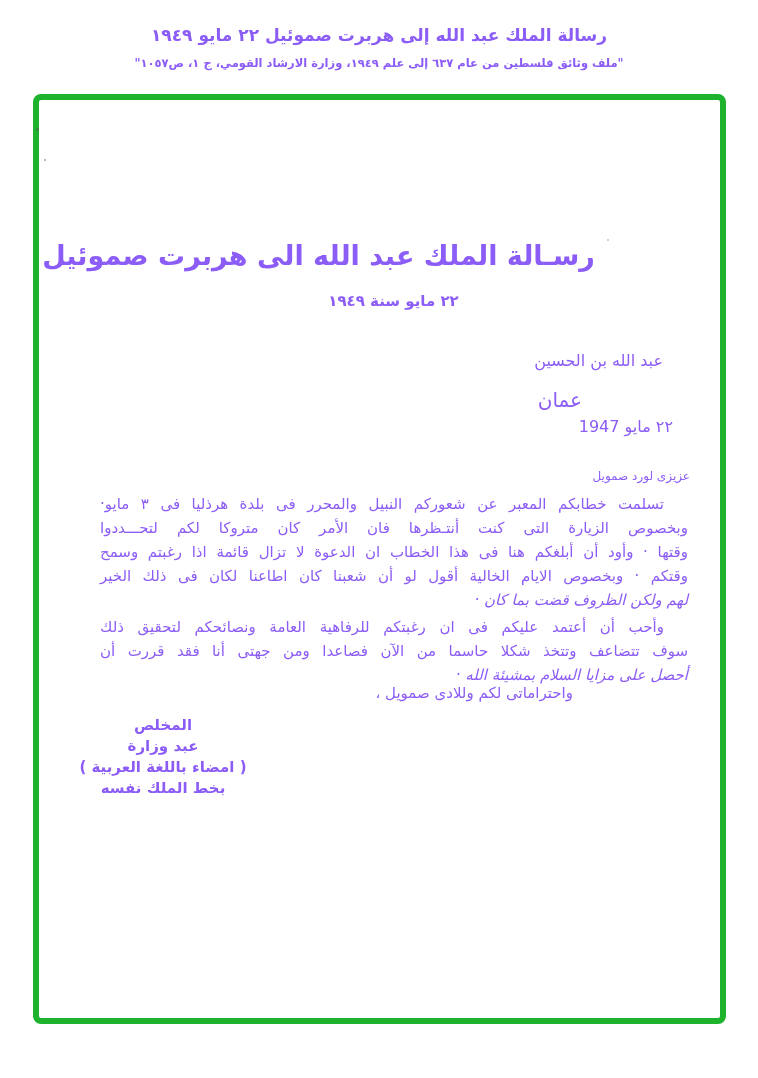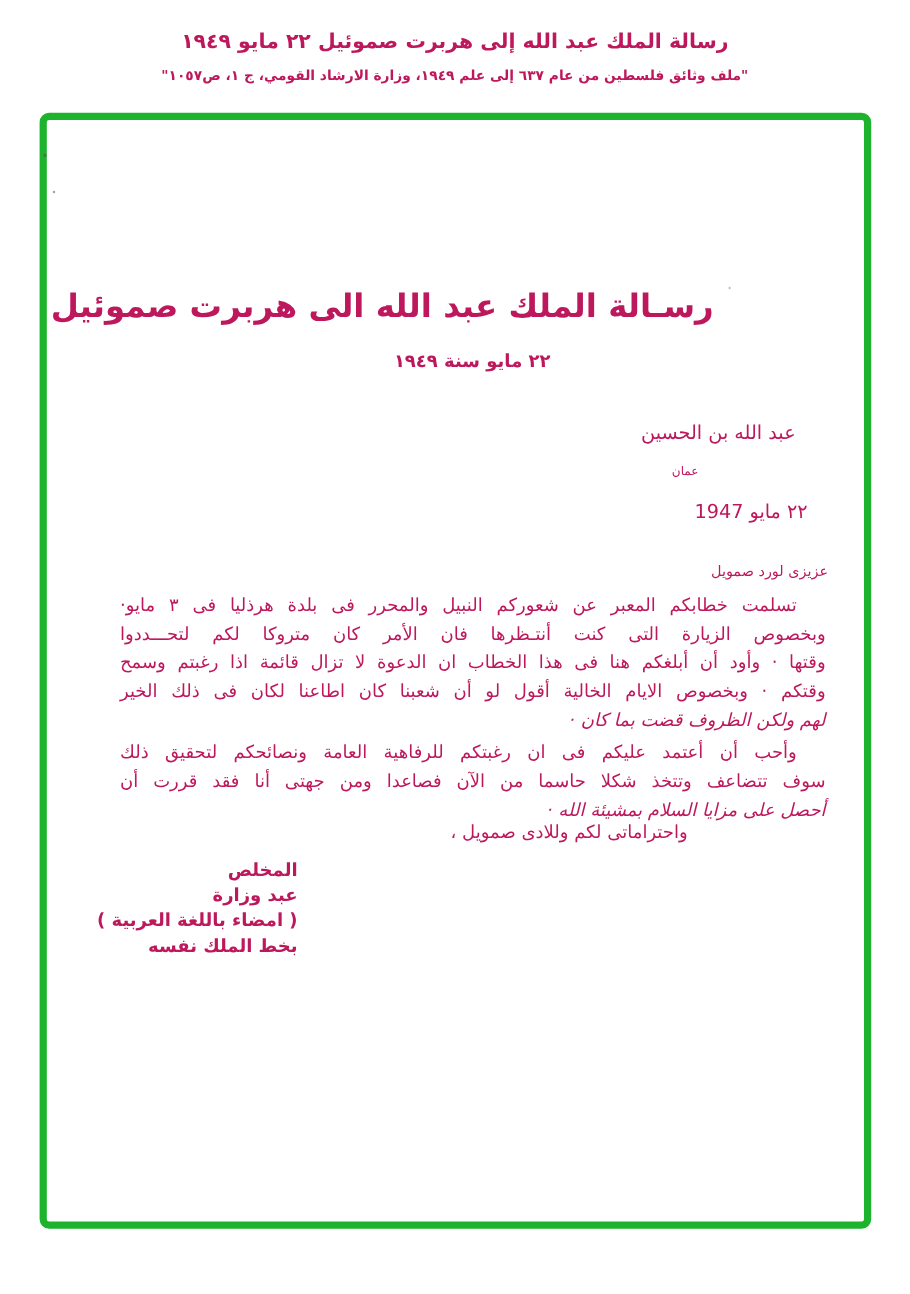--- a/index.html
+++ b/index.html
@@ -4,21 +4,21 @@
 <style>
   html, body { margin: 0; padding: 0; }
   body { background: #ffffff; }
   .page {
     position: relative;
     width: 758px;
     height: 1078px;
     background: #ffffff;
     overflow: hidden;
     font-family: "DejaVu Sans", sans-serif;
-    color: #be185d;
+    color: #8b5cf6;
     direction: rtl;
   }
   .abs { position: absolute; }
 
   
   .header-title {
     top: 25px; left: 0; right: 0;
     text-align: center;
     font-size: 17px;
     font-weight: bold;
@@ -54,21 +54,21 @@
   .letter-subtitle {
     top: 292px; left: 33px; width: 693px;
     text-align: center;
     font-size: 15px;
     font-weight: bold;
     padding-left: 14px;
   }
 
   
   .sender-name  { top: 351px; right: 95px;  font-size: 16px; white-space: nowrap; }
-  .sender-city  { top: 388px; right: 176px; font-size: 10px; white-space: nowrap; }
+  .sender-city  { top: 388px; right: 176px; font-size: 20px; white-space: nowrap; }
   .sender-date  { top: 417px; right: 85px;  font-size: 16px; white-space: nowrap; }
   .salutation   { top: 457px; right: 68px;  font-size: 12px; white-space: nowrap; margin-top: 12px; }
 
   
   .body-par {
     right: 70px; left: 100px;
     font-size: 15px;
     line-height: 24px;
   }
   .p1 { top: 484px; }
@@ -84,21 +84,21 @@
   }
 
   
   .signature {
     top: 715px; left: 78px; width: 170px;
     text-align: center;
     font-weight: bold;
     font-size: 15px;
     line-height: 21px;
   }
-  .signature .sig-line { white-space: nowrap; text-align: right; }
+  .signature .sig-line { white-space: nowrap; }
 
   
   .speck {
     position: absolute;
     width: 3px; height: 3px;
     border-radius: 50%;
     background: #555;
     opacity: 0.55;
   }
   .speck.s1 { left: 36px;  top: 128px; }

